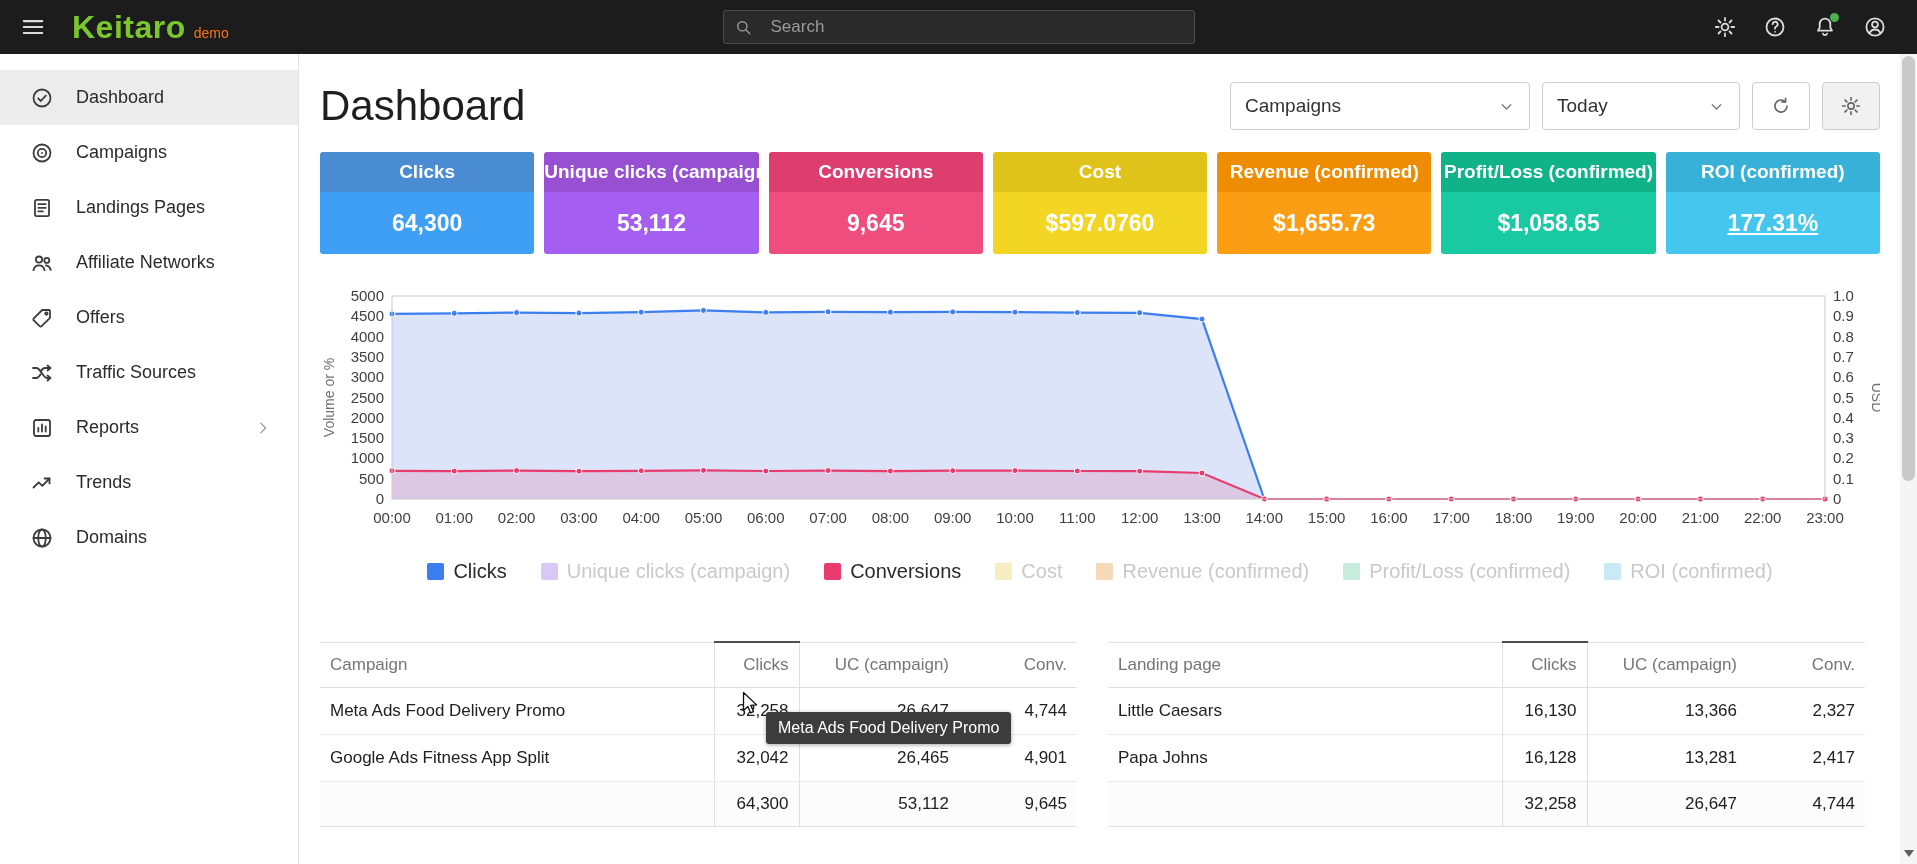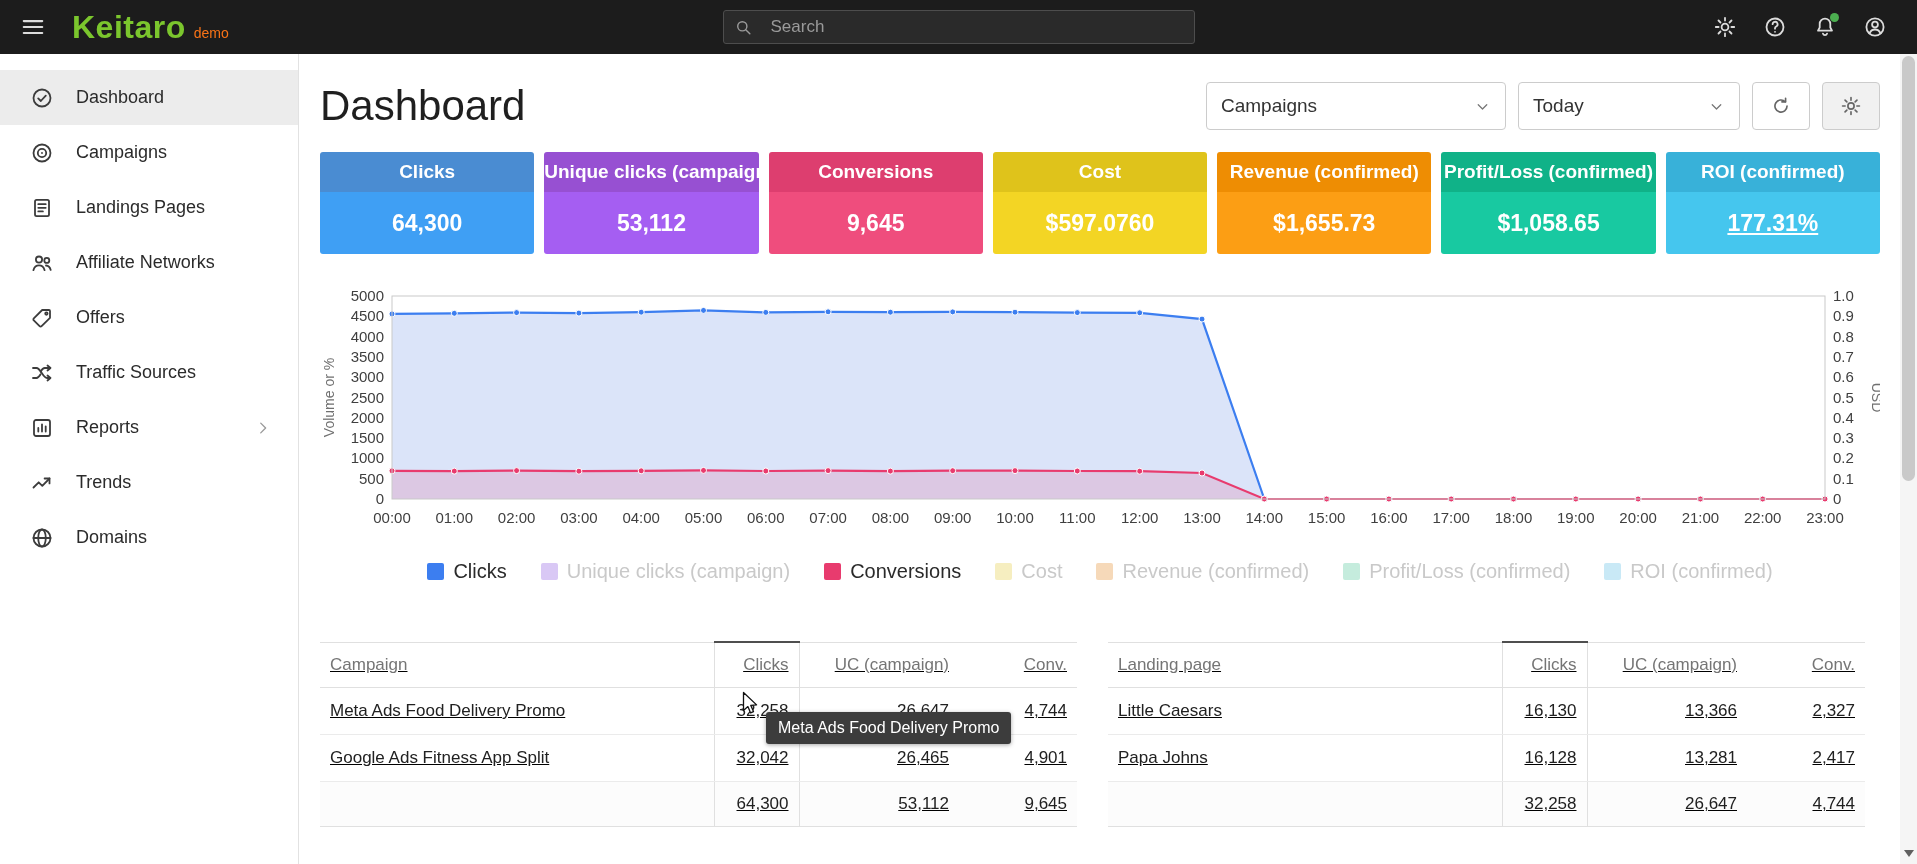--- a/index.html
+++ b/index.html
@@ -37,21 +37,21 @@
 
   
   .main{position:absolute;top:54px;left:300px;right:17px;bottom:0;padding:16px 20px 0 20px;
     background:#fff;overflow:hidden;}
   .header-row{display:flex;align-items:center;margin-top:10px;height:52px;}
   .page-title{font-size:42px;font-weight:400;color:#1f1f1f;margin:0;line-height:1.15;}
   .header-controls{margin-left:auto;display:flex;align-items:center;gap:12px;}
   .select-box{height:48px;border:1px solid #ccc;border-radius:4px;background:#fff;display:flex;
     align-items:center;justify-content:space-between;padding:0 14px;font-size:19px;color:#333;cursor:pointer;}
   .w-campaigns{width:300px;}
-  .w-today{width:222px;}
+  .w-today{width:198px;}
   .chev{width:17px;height:17px;color:#777;}
   .icon-btn{width:58px;height:48px;border:1px solid #ccc;border-radius:4px;background:#fff;
     display:flex;align-items:center;justify-content:center;cursor:pointer;padding:0;}
   .icon-btn.gray{background:#f1f1f1;}
   .btn-ic{width:22px;height:22px;color:#666;}
 
   
   .metrics-row{display:flex;gap:10px;margin-top:20px;}
   .metric-card{flex:1;border-radius:3px;overflow:hidden;text-align:center;color:#fff;cursor:pointer;}
   .metric-head{height:40px;line-height:40px;font-size:19px;font-weight:700;white-space:nowrap;}
@@ -61,21 +61,21 @@
   
   .chart-wrap{margin-top:32px;}
   .tick{font-family:"Liberation Sans",sans-serif;font-size:15px;fill:#3f3f3f;}
   .axis-title{font-family:"Liberation Sans",sans-serif;font-size:14px;fill:#707070;}
   .legend{margin-top:10px;display:flex;justify-content:center;align-items:center;gap:34px;}
   .legend-item{display:inline-flex;align-items:center;gap:9px;font-size:20px;color:#2b2b2b;cursor:pointer;}
   .legend-item.inactive{color:#c9c9c9;}
   .swatch{width:17px;height:17px;border-radius:2px;display:inline-block;flex:0 0 auto;}
 
   
-  .tables-row{margin-top:58px;display:flex;gap:31px;text-decoration:underline;}
+  .tables-row{margin-top:58px;display:flex;gap:31px;}
   .table-card{width:757px;}
   .data-table{width:100%;border-collapse:collapse;font-size:17px;table-layout:fixed;}
   .data-table col.c1{width:85px;}
   .data-table col.c2{width:160px;}
   .data-table col.c3{width:118px;}
   .data-table th{color:#757575;font-weight:400;text-align:left;padding:12px 10px;
     border-top:1px solid #e0e0e0;border-bottom:1px solid #e0e0e0;cursor:pointer;white-space:nowrap;}
   .data-table th.num{text-align:right;}
   .data-table td{padding:13px 10px;border-bottom:1px solid #ebebeb;color:#212121;white-space:nowrap;
     overflow:hidden;text-overflow:ellipsis;}

